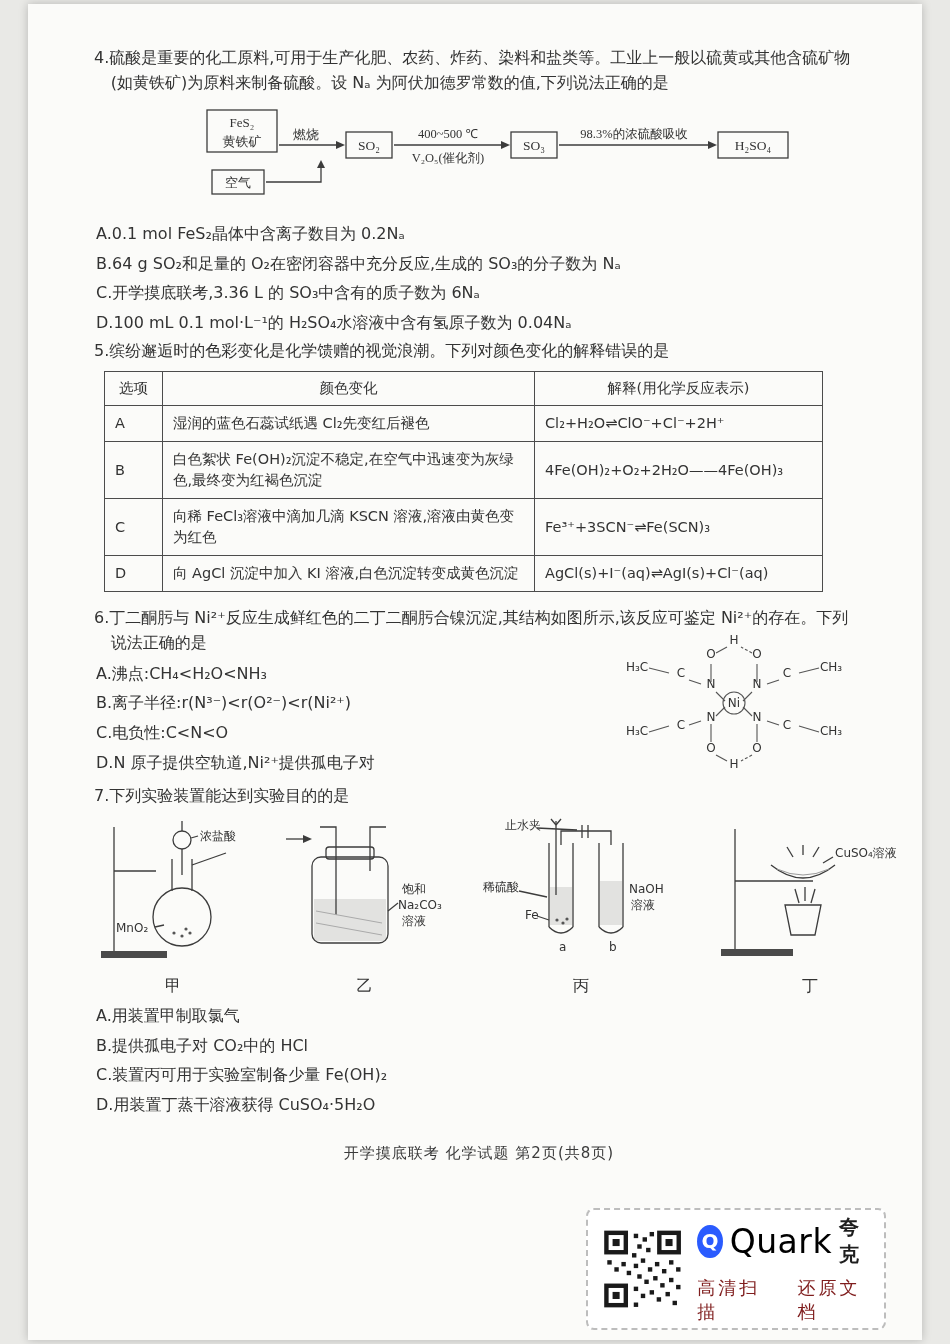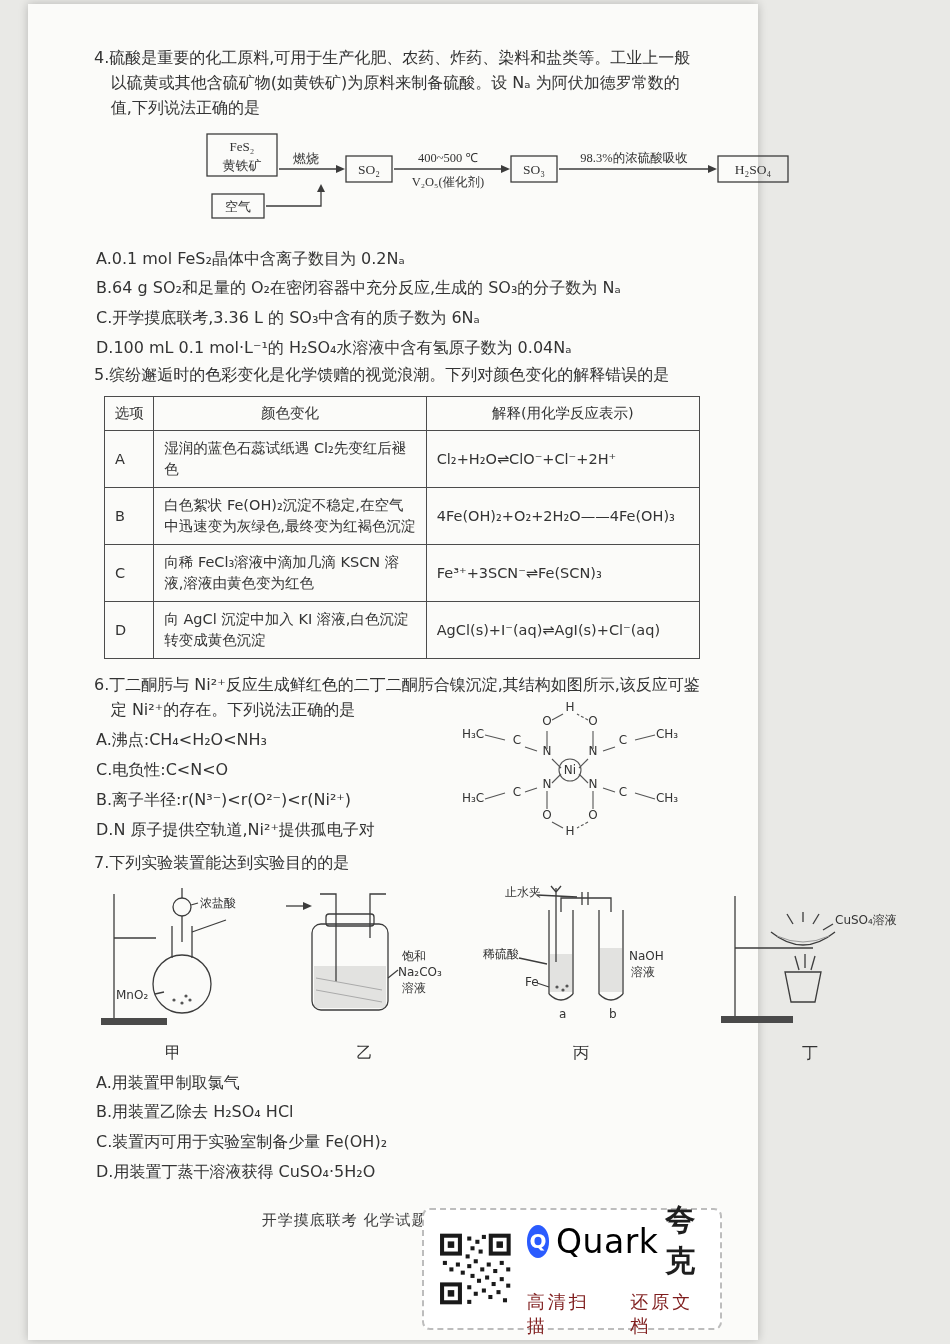--- a/index.html
+++ b/index.html
@@ -6,21 +6,21 @@
   html,body { width:950px; height:1344px; }
   body {
     background:#e9e9e6;
     font-family:"DejaVu Sans","Liberation Sans",sans-serif;
     color:#333;
     position:relative;
     overflow:hidden;
   }
   .page {
     position:absolute; left:28px; top:4px;
-    width:730px; height:1336px;
+    width:894px; height:1336px;
     background:#fbfbf9;
     box-shadow:0 0 9px rgba(0,0,0,.22);
     padding:42px 58px 0 66px;
   }
   .q { font-size:16px; line-height:1.55; }
   .qstem { padding-left:1.05em; text-indent:-1.05em; margin-bottom:3px; }
   .opts { margin-left:2px; }
   .opt { padding:2.5px 0; }
 
   
@@ -61,21 +61,21 @@
   }
   .bcol { display:flex; flex-direction:column; gap:8px; }
   .brow { display:flex; align-items:center; gap:7px; }
   .blogo {
     width:33px; height:33px; border-radius:50%;
     background:#2a5bfe; color:#fff;
     display:flex; align-items:center; justify-content:center;
     font-weight:bold; font-size:20px;
   }
   .bname { font-size:33px; font-weight:normal; color:#000000; letter-spacing:.5px; }
-  .bcn { font-size:30px; font-weight:bold; color:#1e1e1e; }
+  .bcn { font-size:20px; font-weight:bold; color:#1e1e1e; }
   .btag { font-size:18px; color:#7f1d1d; letter-spacing:3px; display:flex; gap:28px; }
 </style>
 </head>
 <body>
 
 <div class="page">
 
   <div class="q">
     <div class="qstem">4.硫酸是重要的化工原料,可用于生产化肥、农药、炸药、染料和盐类等。工业上一般以硫黄或其他含硫矿物(如黄铁矿)为原料来制备硫酸。设 Nₐ 为阿伏加德罗常数的值,下列说法正确的是</div>
 
@@ -156,22 +156,22 @@
       </tr>
     </tbody>
       </table>
   </div>
 
   <div class="q">
     <div class="qstem">6.丁二酮肟与 Ni²⁺反应生成鲜红色的二丁二酮肟合镍沉淀,其结构如图所示,该反应可鉴定 Ni²⁺的存在。下列说法正确的是</div>
     <div class="q6row">
       <div class="opts">
         <div class="opt">A.沸点:CH₄&lt;H₂O&lt;NH₃</div>
+        <div class="opt">B.离子半径:r(N³⁻)&lt;r(O²⁻)&lt;r(Ni²⁺)</div>
         <div class="opt">C.电负性:C&lt;N&lt;O</div>
-        <div class="opt">B.离子半径:r(N³⁻)&lt;r(O²⁻)&lt;r(Ni²⁺)</div>
         <div class="opt">D.N 原子提供空轨道,Ni²⁺提供孤电子对</div>
       </div>
       <div class="q6fig">
         <svg width="250" height="145" viewBox="0 0 250 145">
           <g stroke="#555" stroke-width="1.1" fill="none">
             <line x1="40" y1="37" x2="60" y2="42"></line>
             <line x1="40" y1="101" x2="60" y2="95"></line>
             <line x1="190" y1="42" x2="210" y2="37"></line>
             <line x1="190" y1="95" x2="210" y2="101"></line>
             <line x1="80" y1="49" x2="92" y2="53"></line>
@@ -328,21 +328,21 @@
           <rect x="6" y="134" width="72" height="7" fill="#4a4a4a"></rect>
           <text x="120" y="42" font-size="12" text-anchor="start">CuSO₄溶液</text>
         </svg>
         <div class="appcap">丁</div>
       </div>
 
     </div>
 
     <div class="opts">
       <div class="opt">A.用装置甲制取氯气</div>
-      <div class="opt">B.用装置乙除去 H₂SO₄ HCl</div>
+      <div class="opt">B.提供孤电子对 CO₂中的 HCl</div>
       <div class="opt">C.装置丙可用于实验室制备少量 Fe(OH)₂</div>
       <div class="opt">D.用装置丁蒸干溶液获得 CuSO₄·5H₂O</div>
     </div>
   </div>
 
   <div class="footer">开学摸底联考 化学试题 第2页(共8页)</div>
 
   <div class="badge">
     <svg width="92" height="92" viewBox="0 0 92 92">
       <rect x="0" y="0" width="92" height="92" fill="#fff"></rect>

